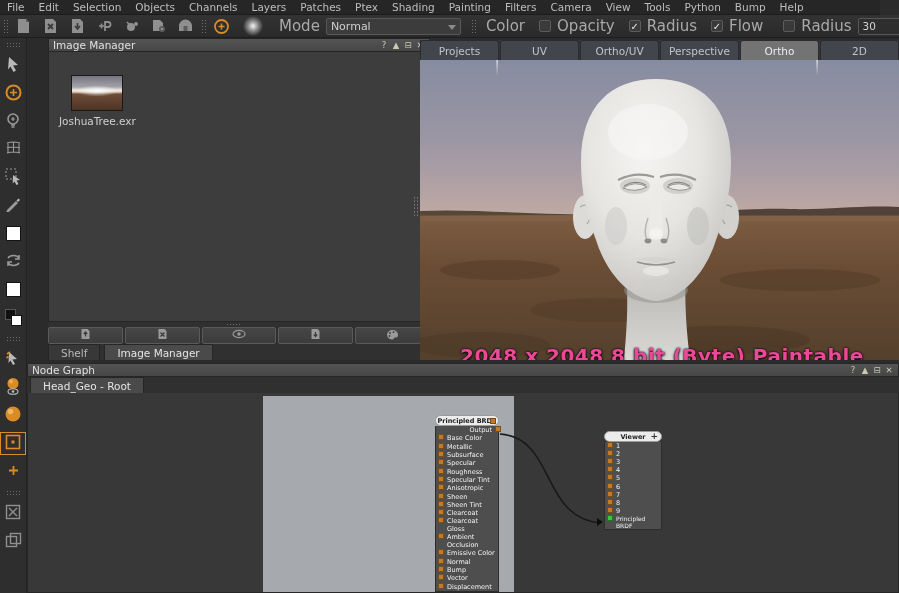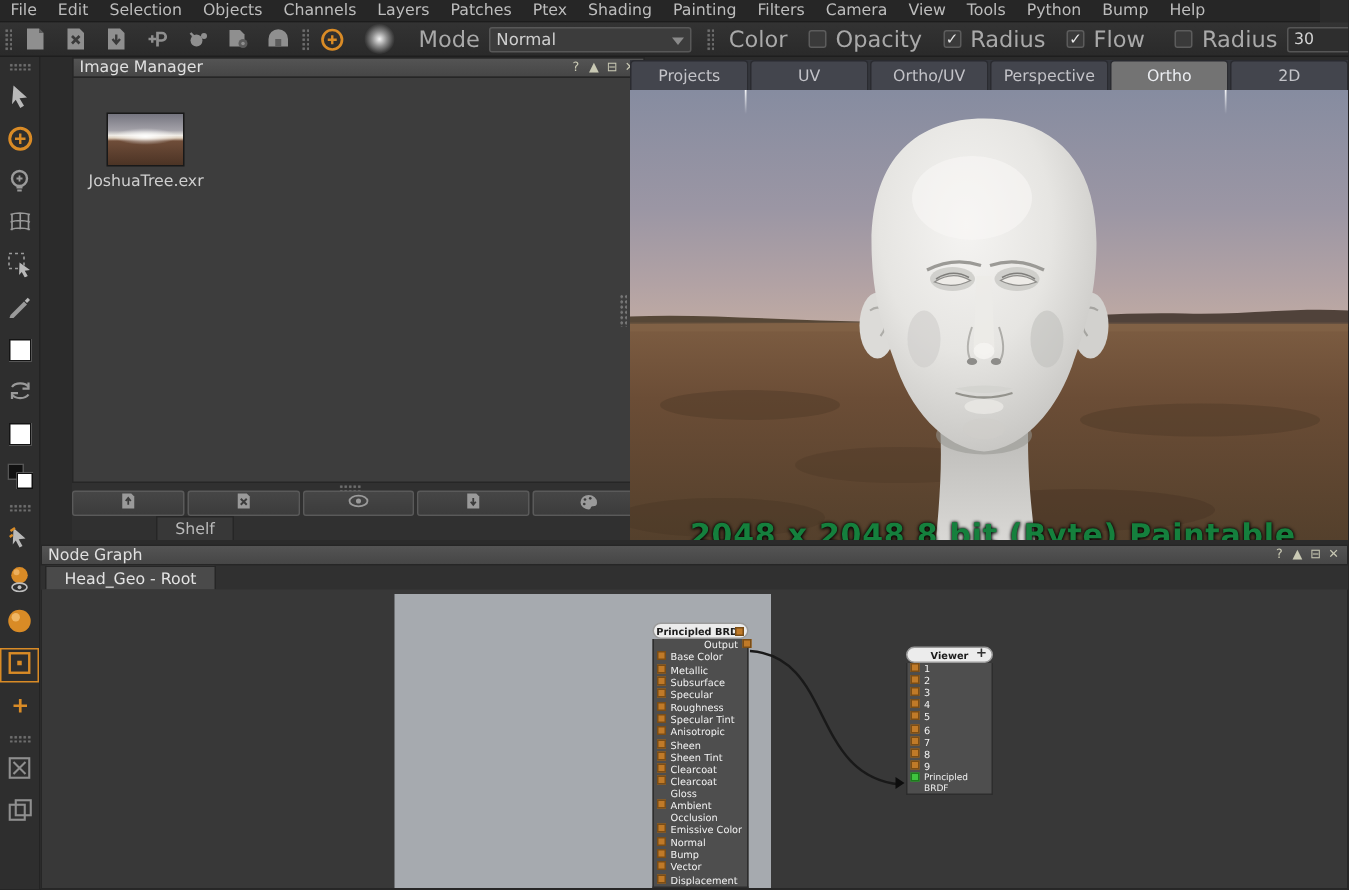--- a/index.html
+++ b/index.html
@@ -59,32 +59,32 @@
     background:
       radial-gradient(ellipse 30px 8px at 50% 44%, rgba(255,255,255,0.95), rgba(255,255,255,0) 70%),
       linear-gradient(180deg,#75757f 0%,#a3a1a8 32%,#efece6 42%,#decfbd 47%,#6f4d39 53%,#5c3f2e 78%,#4c3425 100%);}
   .thumb-material { width:56px; height:56px; background:#1d1d1d; display:grid;
     grid-template-columns:25px 25px; grid-template-rows:25px 25px; gap:3px; padding:2px; }
   .thumb-material i { display:block; }
   .im-grip { position:absolute; left:178px; top:285px; }
   .im-buttons { position:absolute; left:0; top:289px; width:382px; height:17px; display:flex; gap:2px; }
   .im-btn { flex:1; background:linear-gradient(#464646,#3c3c3c); border:1px solid #5a5a5a; border-radius:2px;
     display:flex; align-items:center; justify-content:center; }
-  .im-tabs { position:absolute; left:0; top:306px; display:flex; gap:4px; align-items:flex-end;flex-direction:column; }
+  .im-tabs { position:absolute; left:0; top:306px; display:flex; gap:4px; align-items:flex-end; }
   
   .viewport { position:absolute; left:420px; top:40px; width:410px; height:320px; }
   .vp-tabs { position:absolute; left:0; top:0; width:479px; height:20px; background:#34363c; display:flex; gap:1px; }
   .vp-tab { flex:1; background:#43454d; display:flex; align-items:center; justify-content:center;
     font-size:10.5px; color:#c3c3c8; border-radius:3px 3px 0 0; border:1px solid #2a2b30; border-bottom:none;}
   .vp-tab.active { background:#737373; color:#eceef2; }
   .vp-canvas { position:absolute; left:0; top:20px; width:479px; height:300px; overflow:hidden; background:#000; }
   .vp-hud { position:absolute; right:4px; top:242px; text-align:right; font-size:10px; line-height:11px;
     color:#f2f2f2; text-shadow:0 1px 2px #000, 0 0 2px #000; }
   .vp-res { position:absolute; left:40px; top:284px; width:400px; text-align:center; font-size:20px; font-weight:bold;
-    color:#15803d; text-shadow:0 1px 3px #000, 0 0 2px #000; letter-spacing:0.5px; white-space:nowrap;}
+    color:#ec4899; text-shadow:0 1px 3px #000, 0 0 2px #000; letter-spacing:0.5px; white-space:nowrap;}
   
   .node-graph { position:absolute; left:27px; top:363px; width:872px; height:230px; background:#303030; }
   .ng-canvas { position:absolute; left:0; top:30px; width:872px; height:200px; background:#383838; overflow:hidden; border:1px solid #262626; border-top:none;}
   .ng-paper { position:absolute; left:235px; top:3px; width:251px; height:197px; background:#a6aaaf; }
   .node { position:absolute; }
   .node-pill { height:11px; background:#ececec; border-radius:6px; border:1px solid #9a9a9a;
     display:flex; align-items:center; justify-content:center; position:relative;
     font-size:6.5px; font-weight:bold; color:#1c1c1c; }
   .node-pill .pill-port { position:absolute; right:2px; top:2px; width:6px; height:6px; background:#c07a28; border:1px solid #7a4d16;}
   .node-pill .pill-plus { position:absolute; right:3px; top:-1px; font-size:9px; font-weight:bold; color:#333; }

